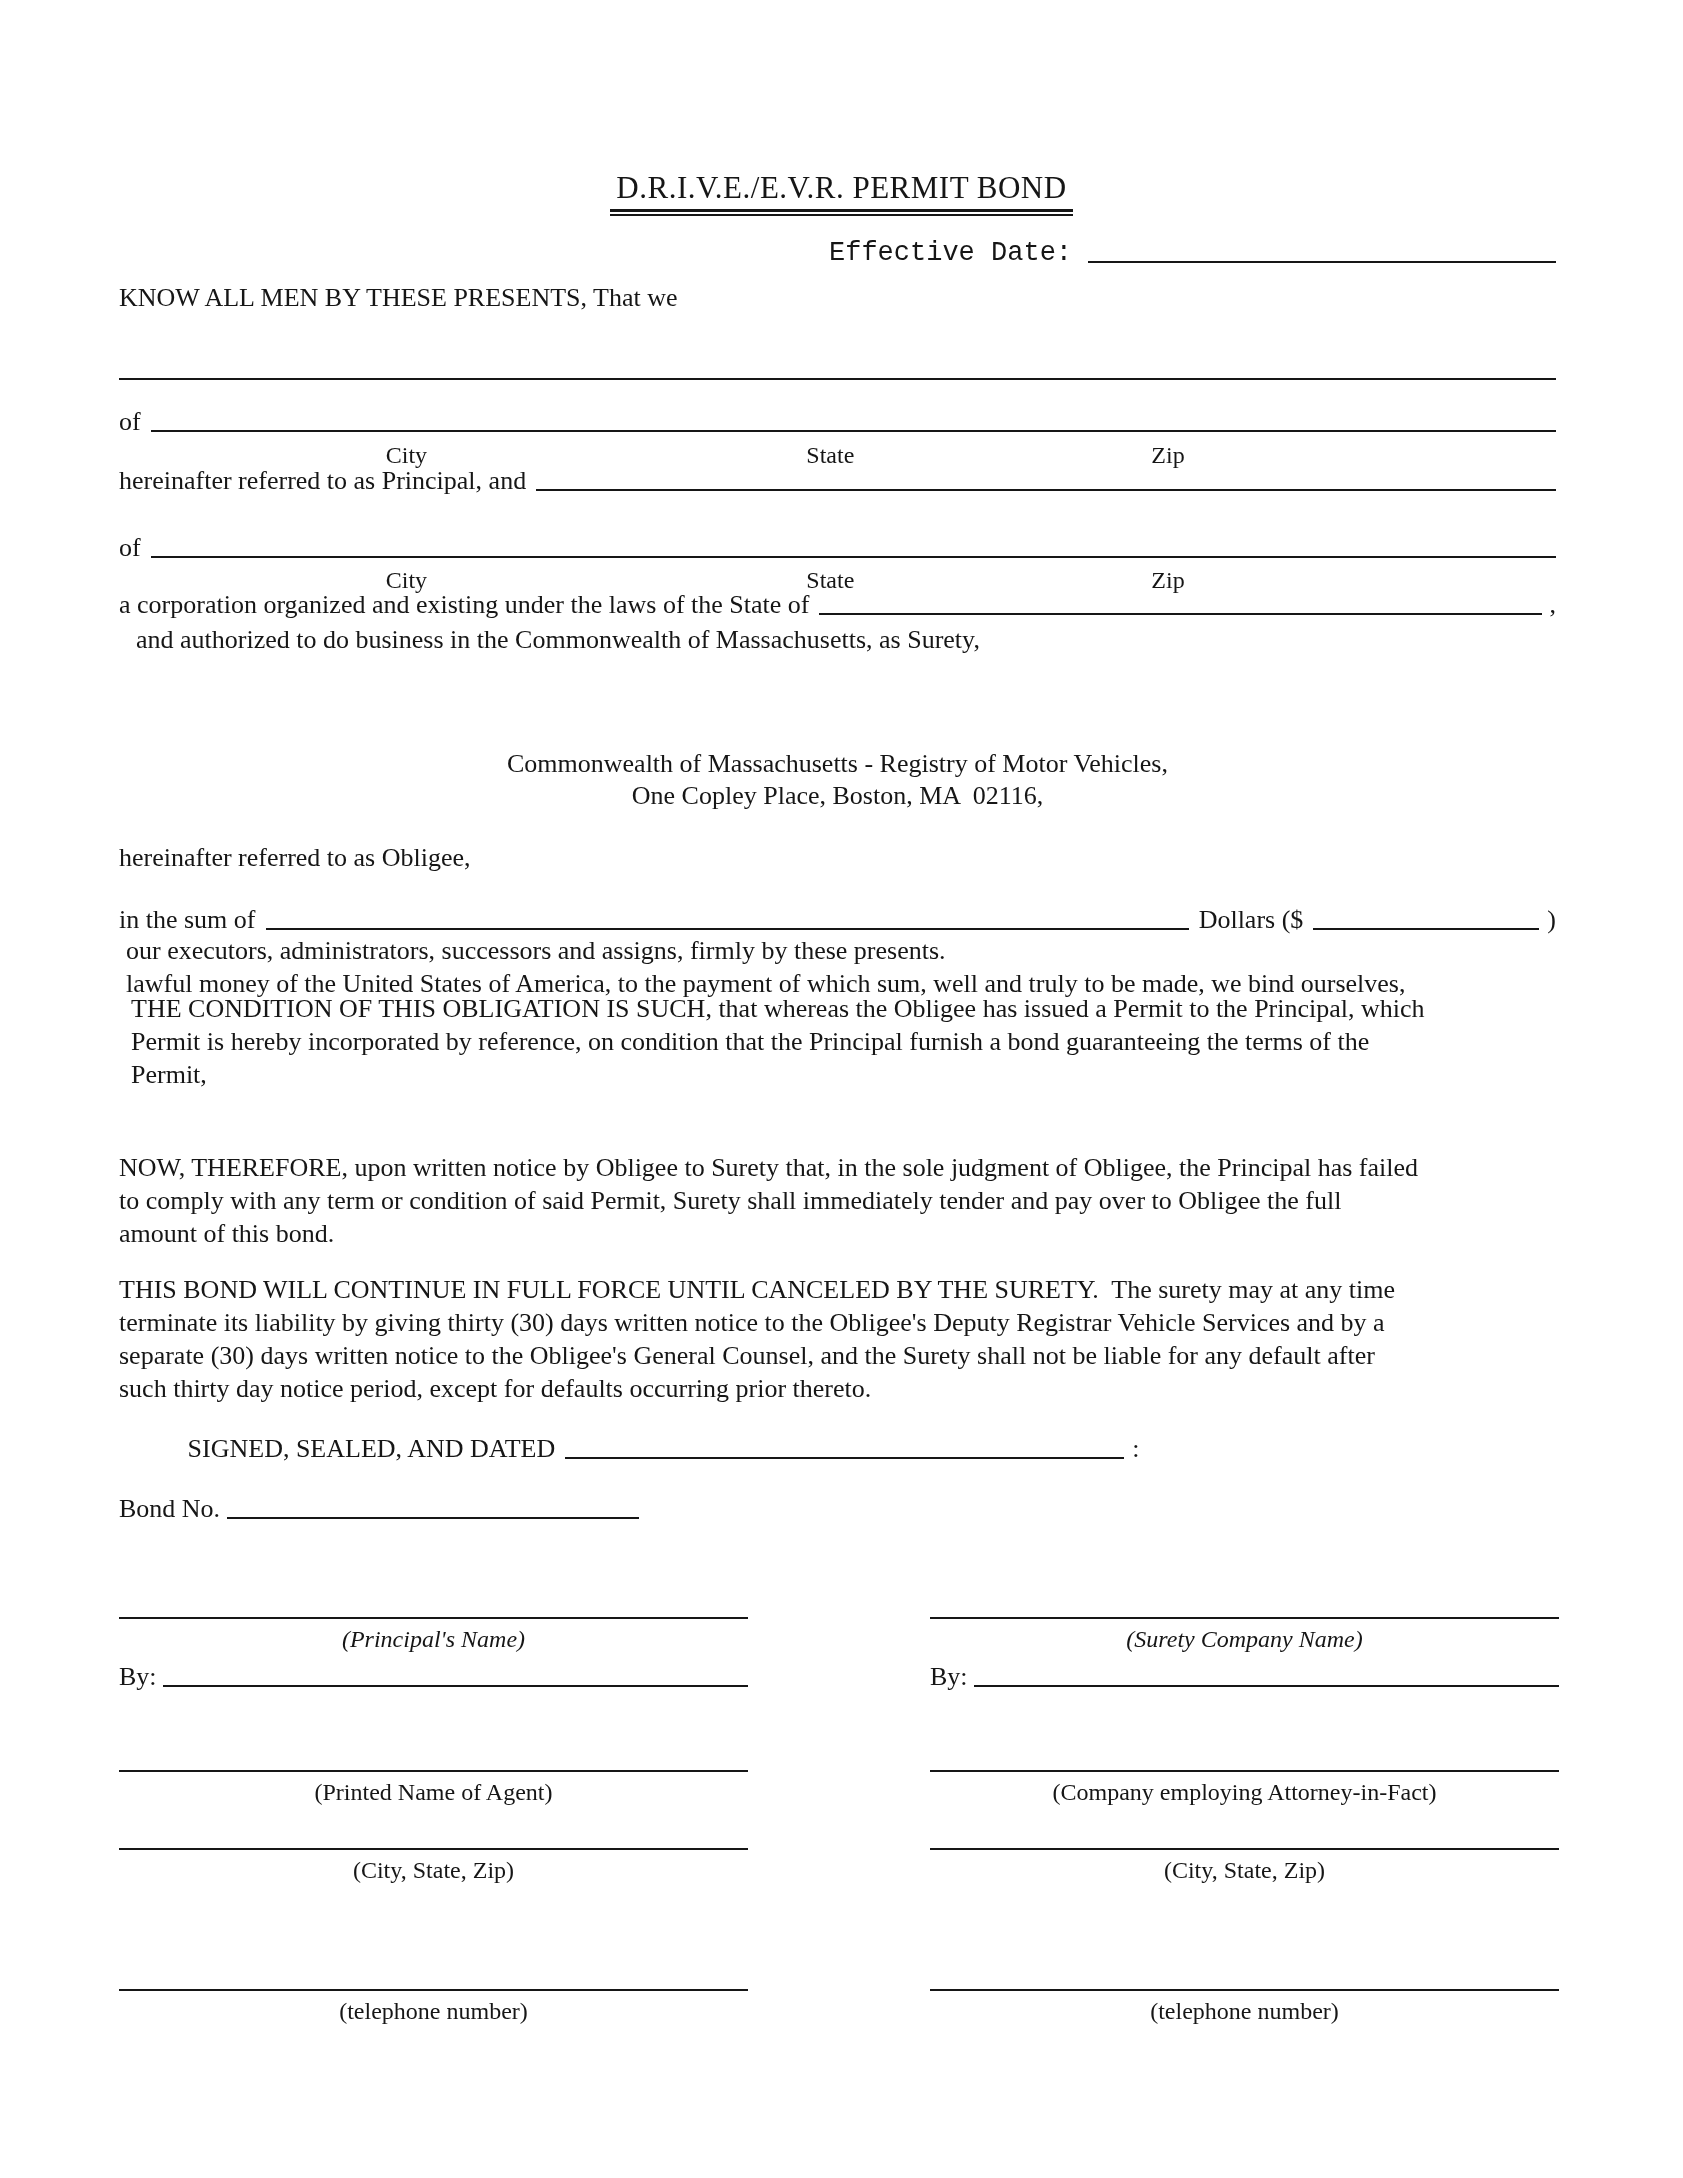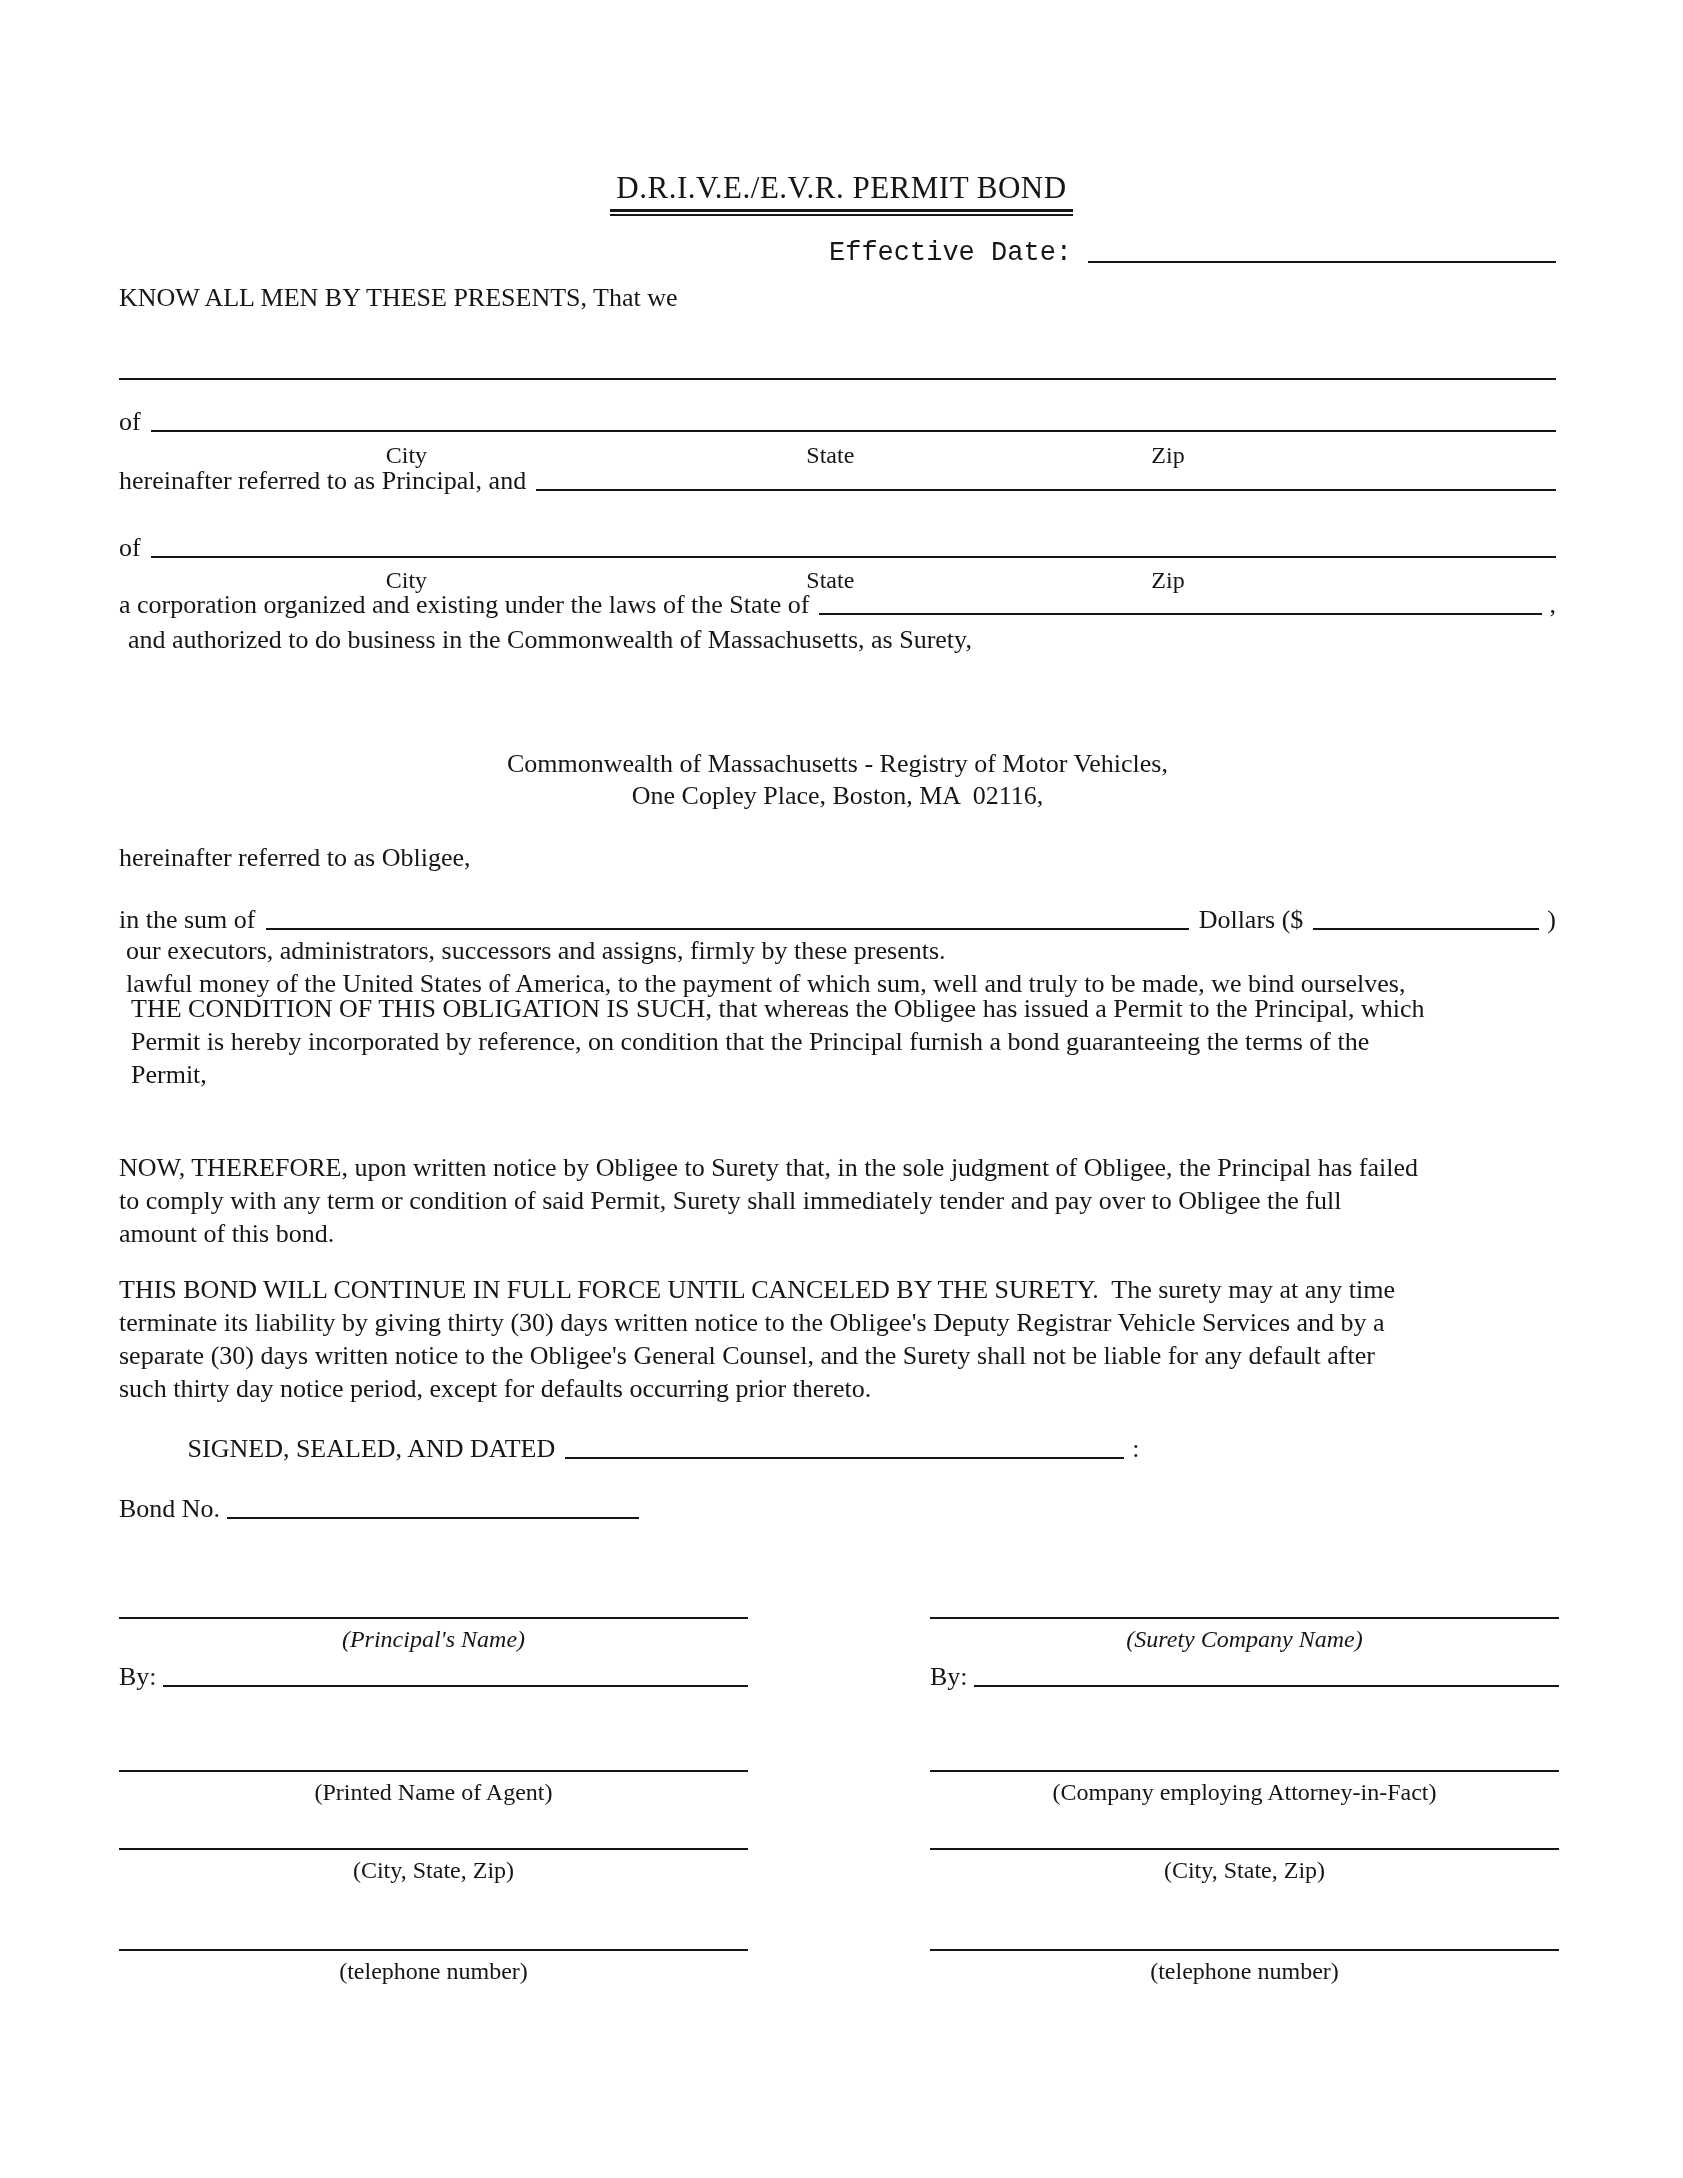--- a/index.html
+++ b/index.html
@@ -38,21 +38,21 @@
   .labels1{top:442px;height:30px;}
   .here{top:466px;}
   .of2{top:533px;}
   .labels2{top:567px;height:30px;}
   .hint{position:absolute;transform:translateX(-50%);font-size:24px;white-space:pre;}
   .hint.c{left:20%;}
   .hint.s{left:49.5%;}
   .hint.z{left:73%;}
 
   .corp{top:590px;}
-  .auth{top:623px;left:128px;}
+  .auth{top:623px;left:136px;}
   .bound{top:687px;}
   .obligee{top:748px;text-align:center;}
   .obligee .line{line-height:32px;}
   .obclause{top:841px;}
 
   .sumrow{top:905px;}
   .sum-amt-num{width:226px;}
   .sumpara{top:934px;left:126px;}
 
   .condpara{top:992px;margin-left:12px;}
@@ -69,21 +69,21 @@
   .plr{padding:0 10px;}
 
   .sigrow{display:flex;justify-content:space-between;left:119px;right:124px;}
   .sigrow .cell{width:629px;}
   .sigline{height:0;border-bottom:2px solid #161616;}
   .caption{font-size:24px;text-align:center;padding-top:7px;white-space:pre;}
   .sig1{top:1617px;font-style:italic;}
   .byrow{top:1662px;}
   .sig2{top:1770px;}
   .sig3{top:1848px;}
-  .sig4{top:1949px;gap:33px;}
+  .sig4{top:1989px;gap:33px;}
 </style>
 </head>
 <body>
 
 <div class="page">
 
   <div class="sec title-row">
     <span class="doc-title">D.R.I.V.E./E.V.R. PERMIT BOND</span>
   </div>
 

